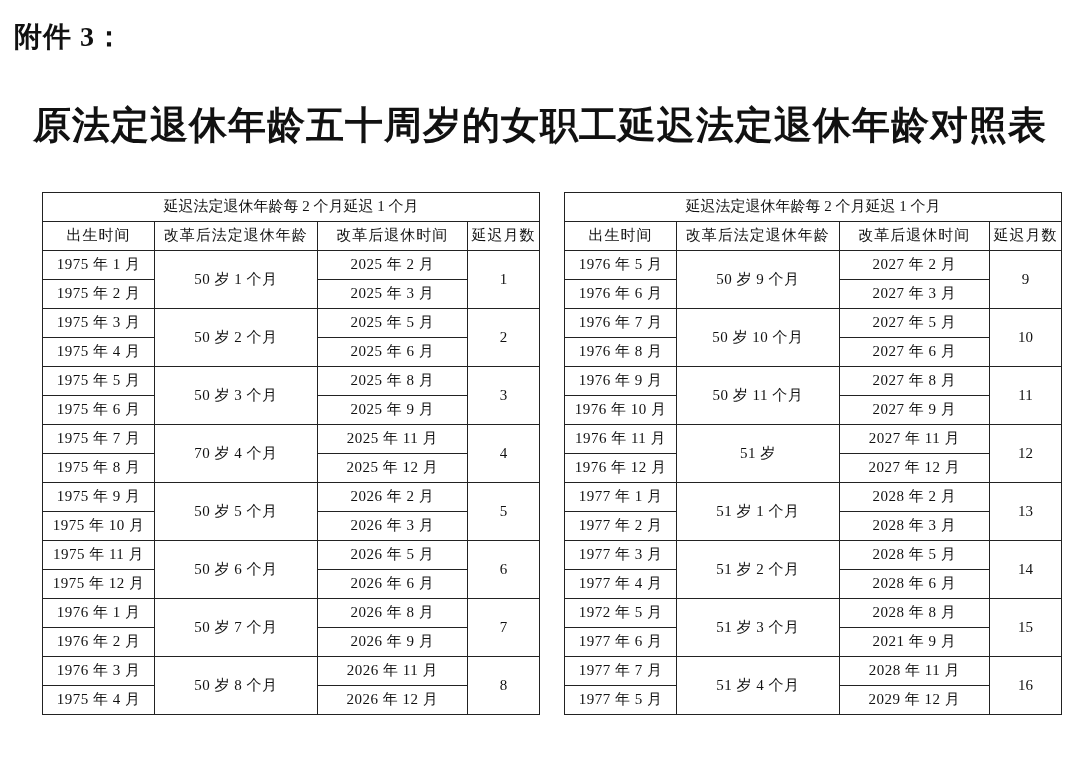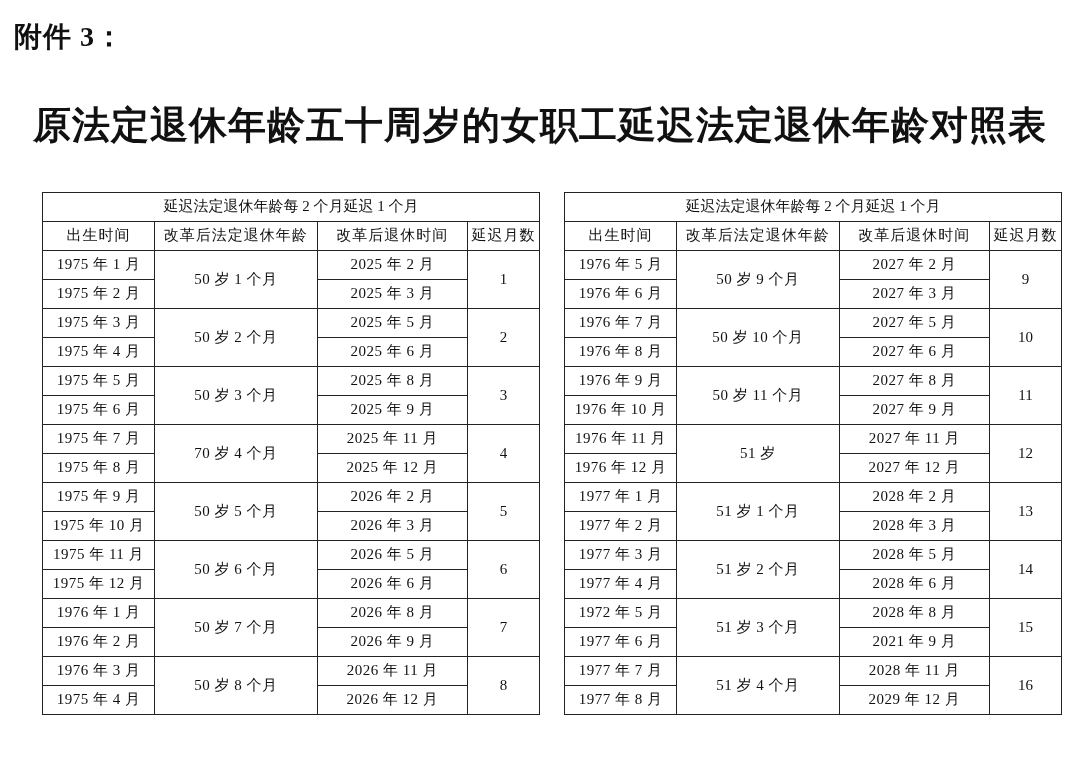--- a/index.html
+++ b/index.html
@@ -297,20 +297,20 @@
             <td class="cell-birth">1977 年 6 月</td>
             <td class="cell-time">2021 年 9 月</td>
           </tr>
           <tr>
             <td class="cell-birth">1977 年 7 月</td>
             <td class="cell-age" rowspan="2">51 岁 4 个月</td>
             <td class="cell-time">2028 年 11 月</td>
             <td class="cell-months" rowspan="2">16</td>
           </tr>
           <tr>
-            <td class="cell-birth">1977 年 8 月</td>
+            <td class="cell-birth">1977 年 5 月</td>
             <td class="cell-time">2029 年 12 月</td>
           </tr>
         </tbody>
     </table>
 
   </div>
 </div>
 
 </body></html>

